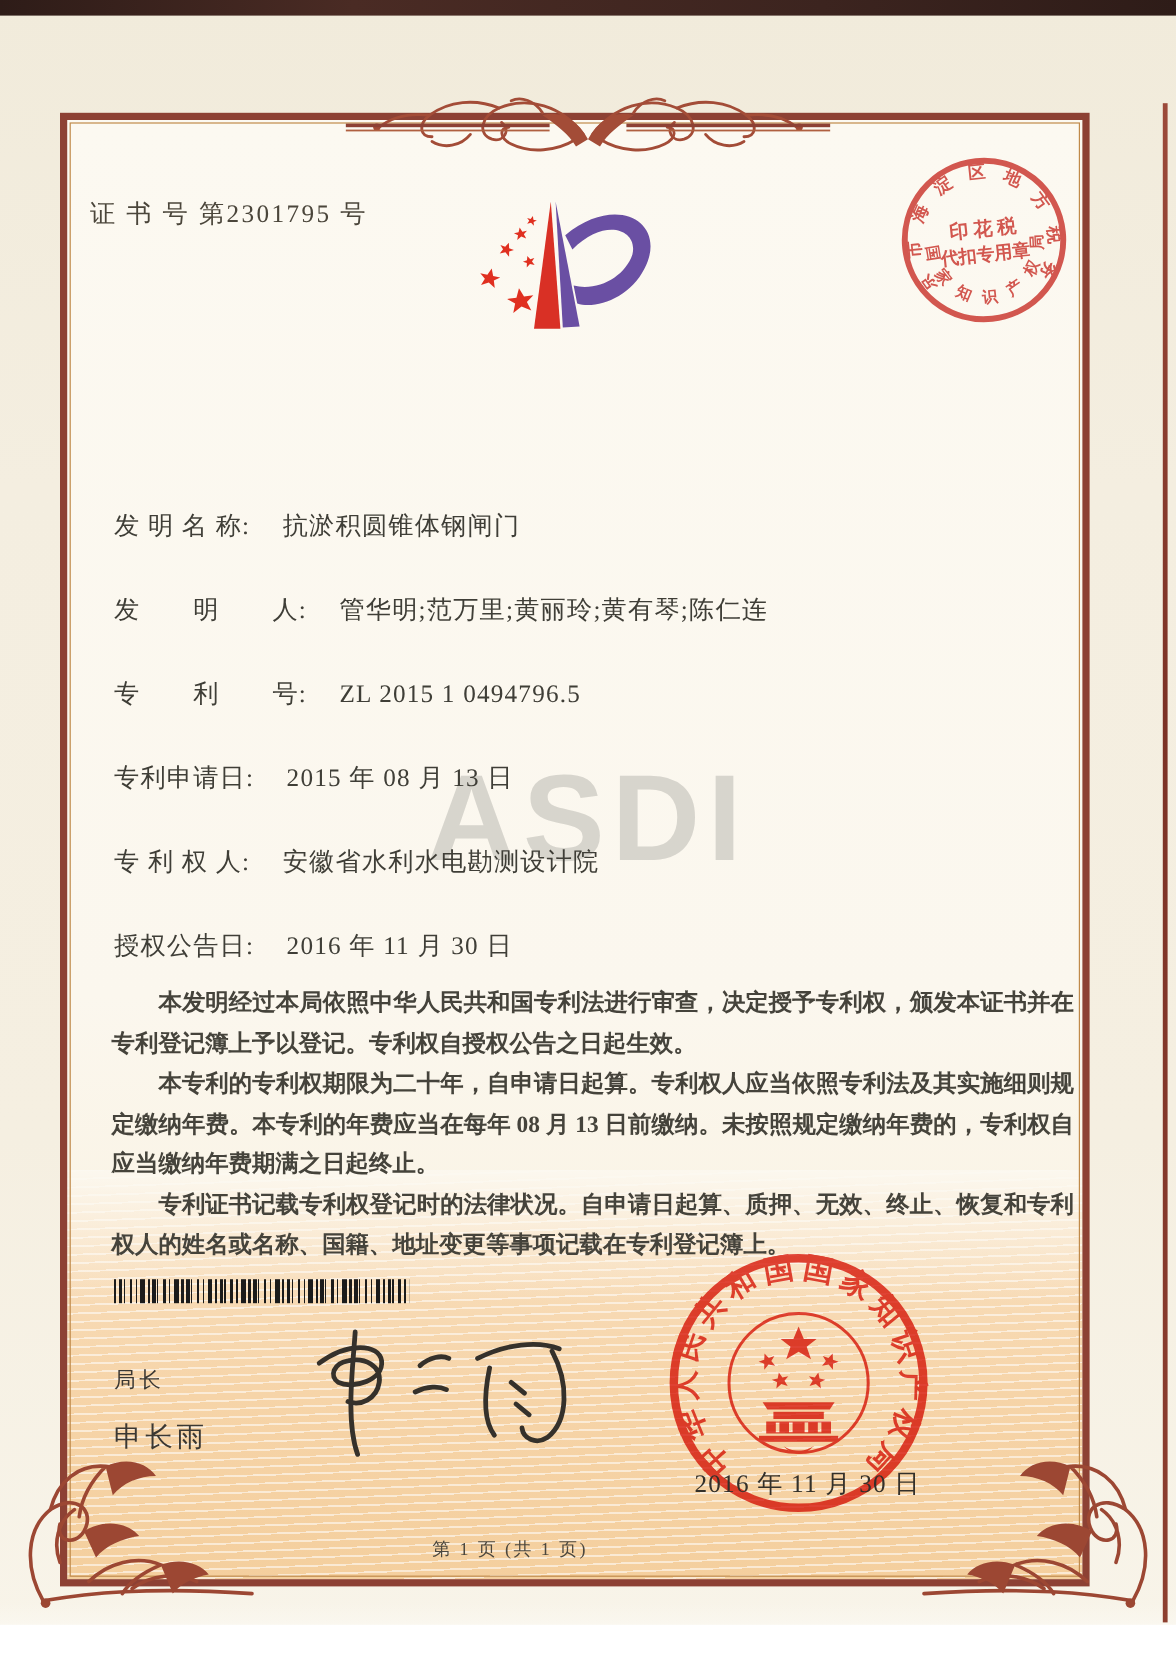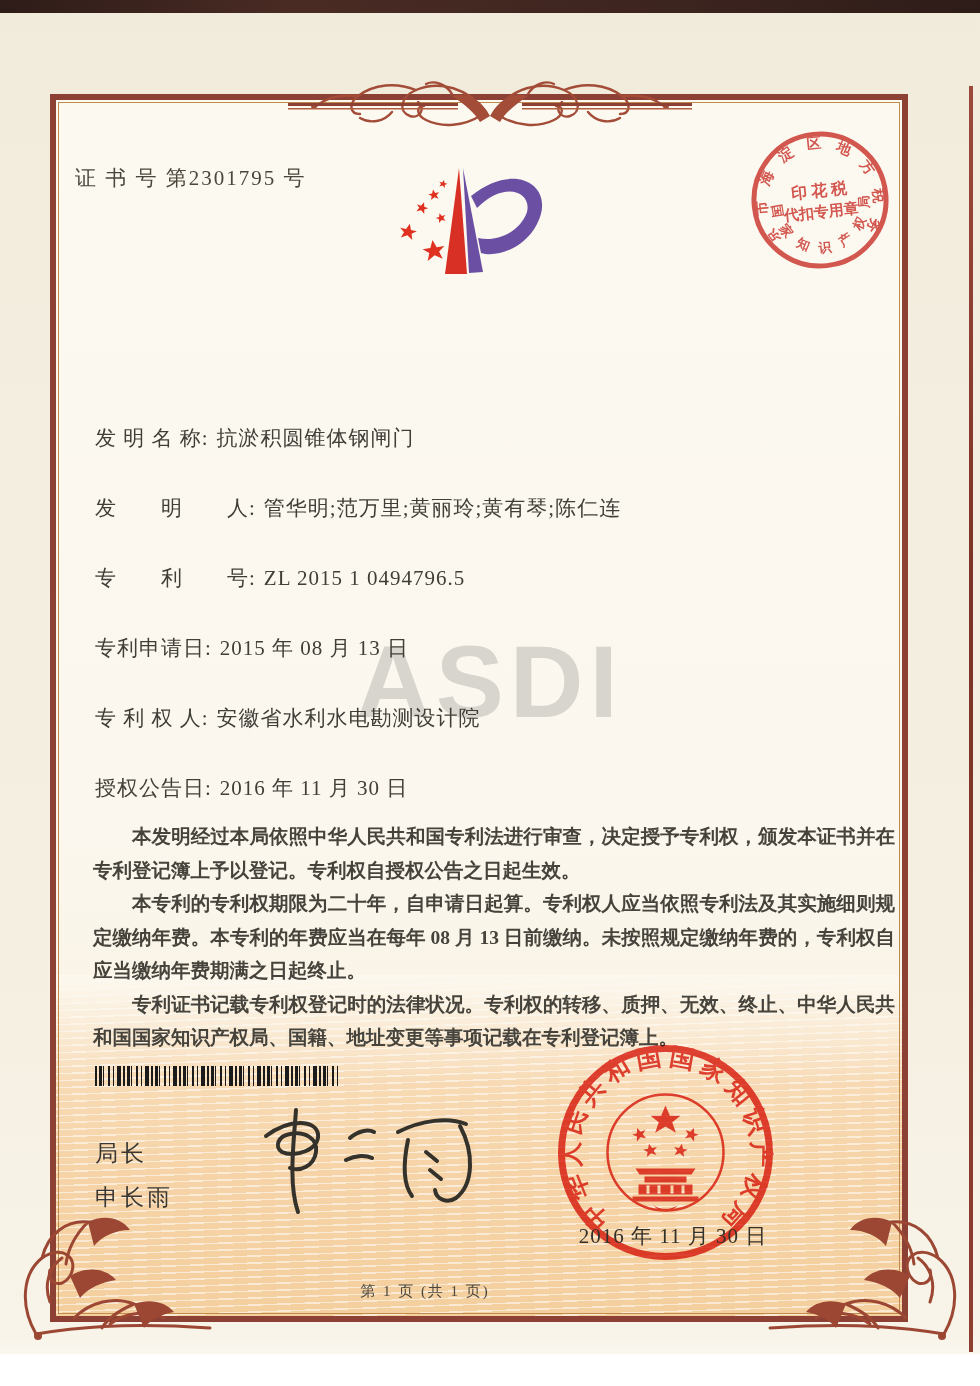--- a/index.html
+++ b/index.html
@@ -39,33 +39,33 @@
         padding-left:.58em;box-sizing:border-box;z-index:10;}
 
   .watermark{position:absolute;left:0;top:624px;width:980px;text-align:center;
         font-family:"Liberation Sans","DejaVu Sans",sans-serif;
         font-size:102px;font-weight:bold;color:rgba(148,146,140,.34);
         letter-spacing:6px;z-index:3;}
 
   .fields{position:absolute;left:95px;top:424px;z-index:10;}
   .field-row{height:28px;margin-bottom:42px;font-size:21px;color:#3f3e37;white-space:nowrap;}
   .f-label{letter-spacing:1px;}
-  .f-value{margin-left:8px;letter-spacing:1px;}
+  .f-value{margin-left:27px;letter-spacing:1px;}
 
   .body-text{position:absolute;left:93px;top:820px;width:802px;z-index:10;
         font-size:19.5px;line-height:33.5px;color:#45433b;text-align:justify;}
   .body-text p{margin:0;text-indent:2em;font-weight:bold;}
 
   .barcode{position:absolute;left:95px;top:1066px;width:246px;height:20px;z-index:10;
         background:repeating-linear-gradient(90deg,
           #1b1b1b 0 2px,transparent 2px 4px,#1b1b1b 4px 7px,transparent 7px 8px,
           #1b1b1b 8px 9px,transparent 9px 13px,#1b1b1b 13px 15px,transparent 15px 18px,
           #1b1b1b 18px 19px,transparent 19px 22px,#1b1b1b 22px 26px,transparent 26px 28px);}
 
-  .official-title{position:absolute;left:95px;top:1138px;font-size:23px;color:#3b3833;
+  .official-title{position:absolute;left:95px;top:1138px;font-size:18px;color:#3b3833;
         letter-spacing:3px;z-index:10;}
   .official-name{position:absolute;left:95px;top:1182px;font-size:23px;color:#3b3833;
         letter-spacing:3px;z-index:10;text-align:right;}
   .signature{position:absolute;left:232px;top:1098px;z-index:11;}
 
   .gov-seal{position:absolute;left:548px;top:1035px;z-index:12;opacity:.94;mix-blend-mode:multiply;}
   .seal-date{position:absolute;left:558px;top:1222px;width:230px;text-align:center;
         font-size:21px;color:#33302a;letter-spacing:1px;z-index:13;}
 
   .footer{position:absolute;left:300px;top:1282px;width:250px;text-align:center;
@@ -198,21 +198,21 @@
       <span class="f-label">专 利 权 人:</span><span class="f-value">安徽省水利水电勘测设计院</span>
     </div>
     <div class="field-row">
       <span class="f-label">授权公告日:</span><span class="f-value">2016 年 11 月 30 日</span>
     </div>
   </div>
 
   <div class="body-text">
     <p>本发明经过本局依照中华人民共和国专利法进行审查，决定授予专利权，颁发本证书并在专利登记簿上予以登记。专利权自授权公告之日起生效。</p>
     <p>本专利的专利权期限为二十年，自申请日起算。专利权人应当依照专利法及其实施细则规定缴纳年费。本专利的年费应当在每年 08 月 13 日前缴纳。未按照规定缴纳年费的，专利权自应当缴纳年费期满之日起终止。</p>
-    <p>专利证书记载专利权登记时的法律状况。专利权的转移、质押、无效、终止、中华人民共和国国家知识产权局、国籍、地址变更等事项记载在专利登记簿上。</p>
+    <p>专利证书记载专利权登记时的法律状况。自申请日起算、质押、无效、终止、恢复和专利权人的姓名或名称、国籍、地址变更等事项记载在专利登记簿上。</p>
   </div>
 
   <div class="barcode"></div>
 
   <div class="official-title">局长</div>
   <div class="official-name">申长雨</div>
 
   <svg class="signature" width="252" height="128" viewBox="0 0 252 128">
     <g stroke="#35312b" stroke-width="4" fill="none" stroke-linecap="round" stroke-linejoin="round">
       <path d="M34 38 C58 20 84 22 86 36 C88 52 62 60 50 54 C42 49 46 38 58 36 C72 33 86 40 84 54 C82 68 68 74 58 70"></path>

